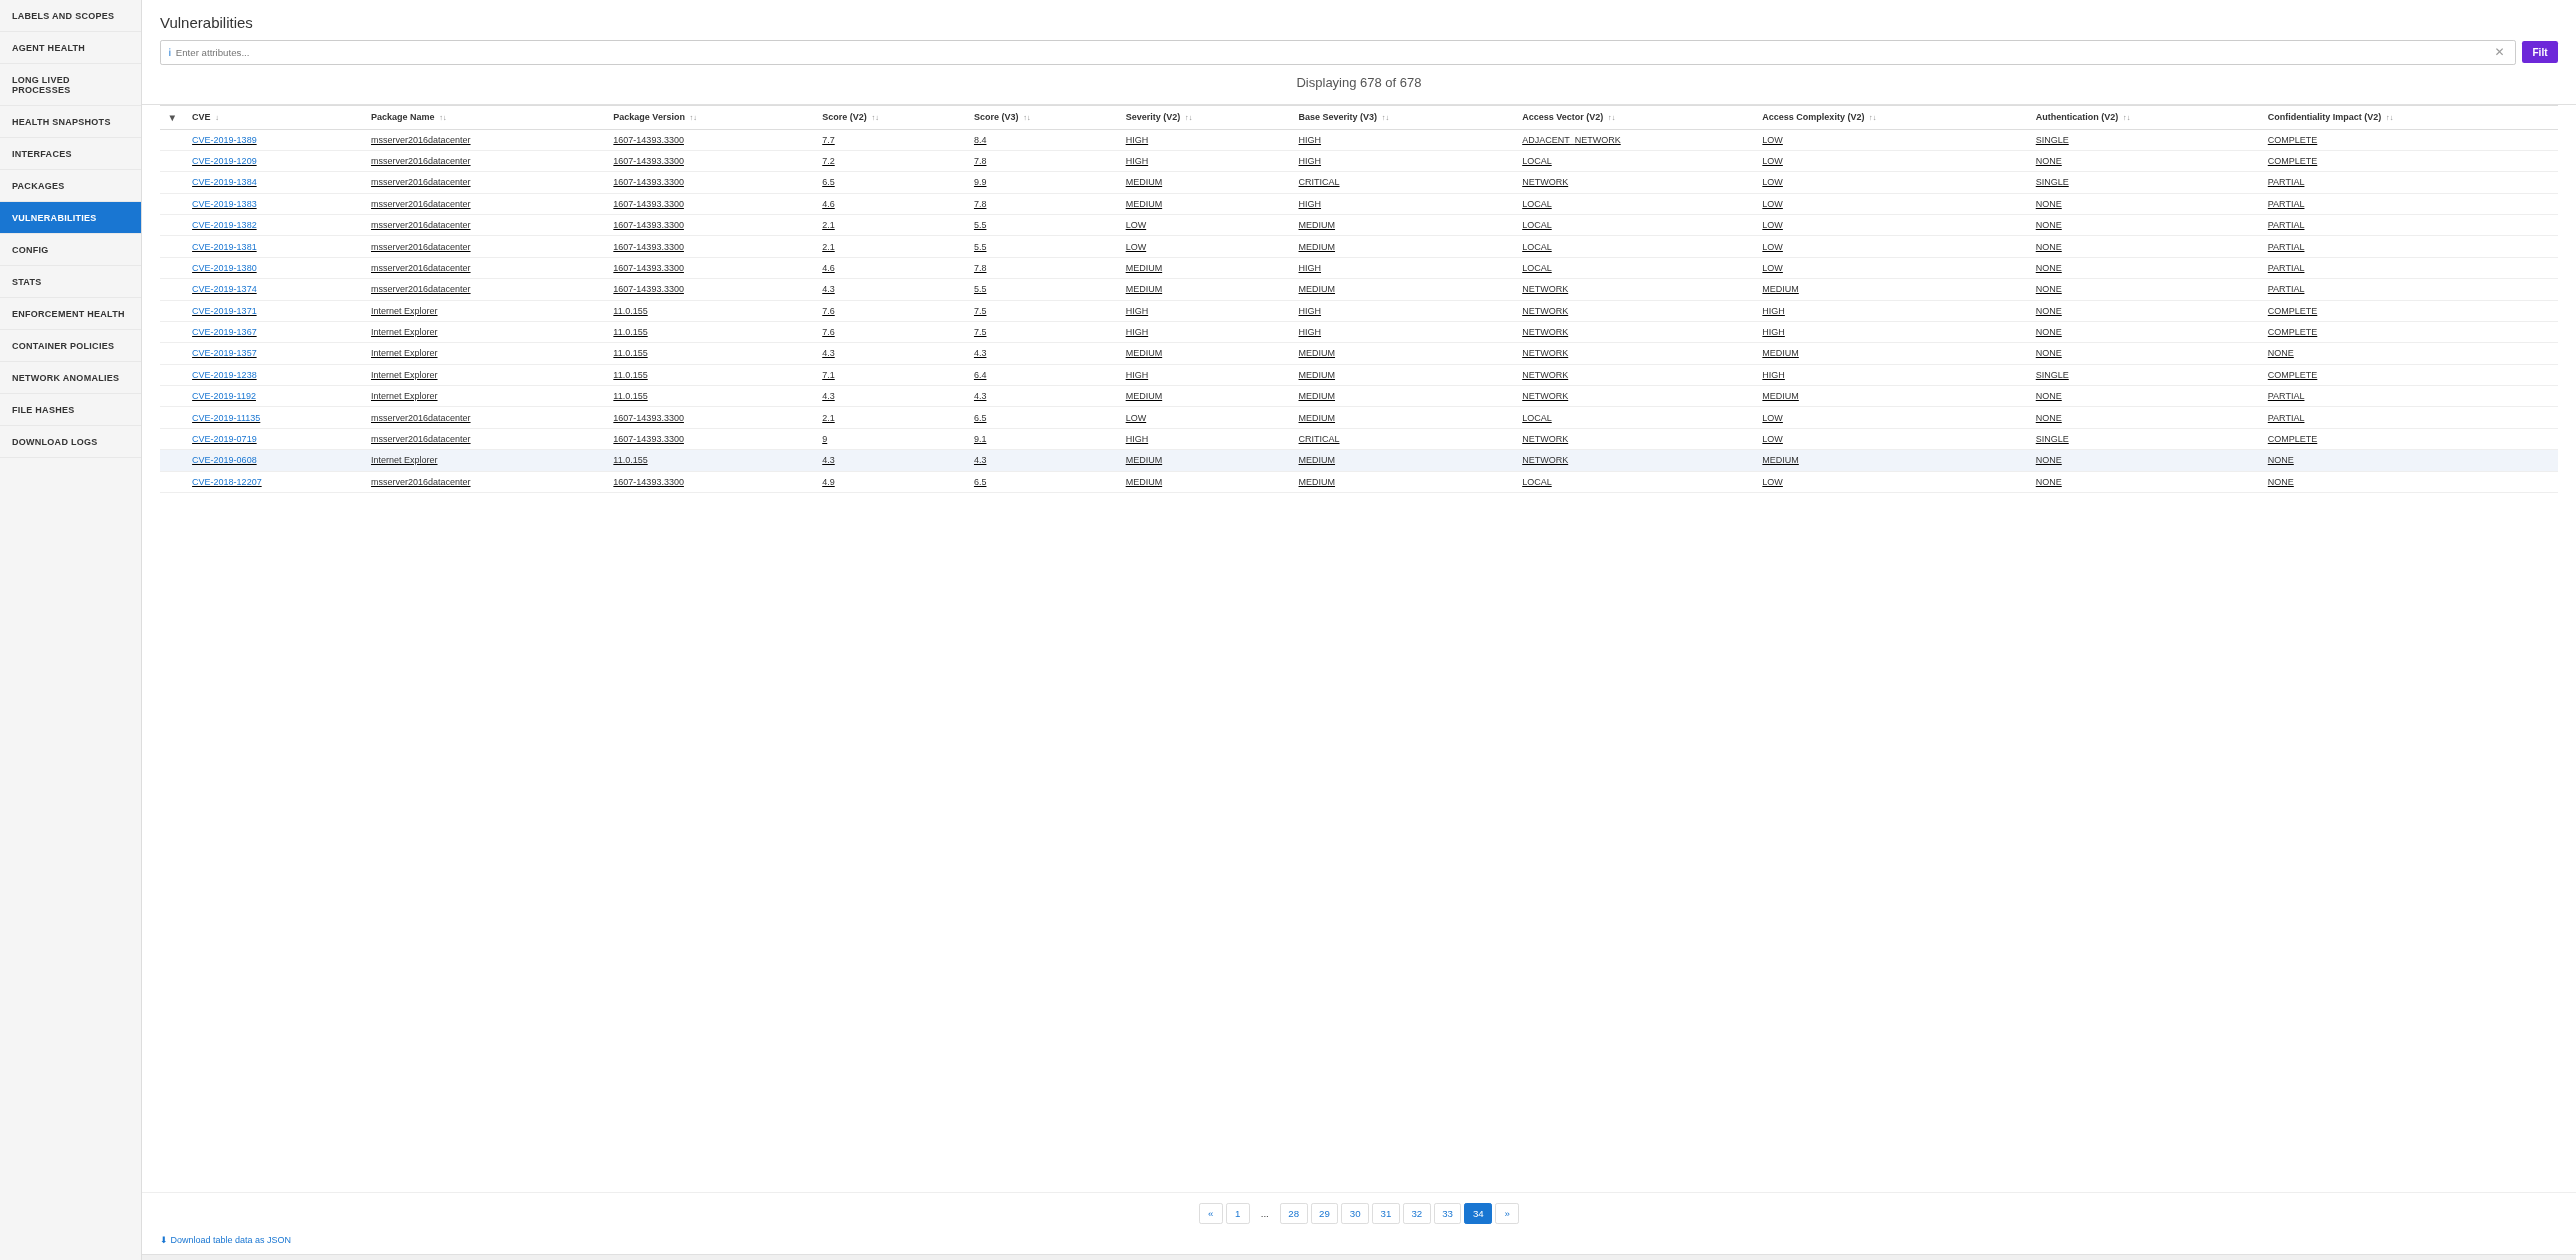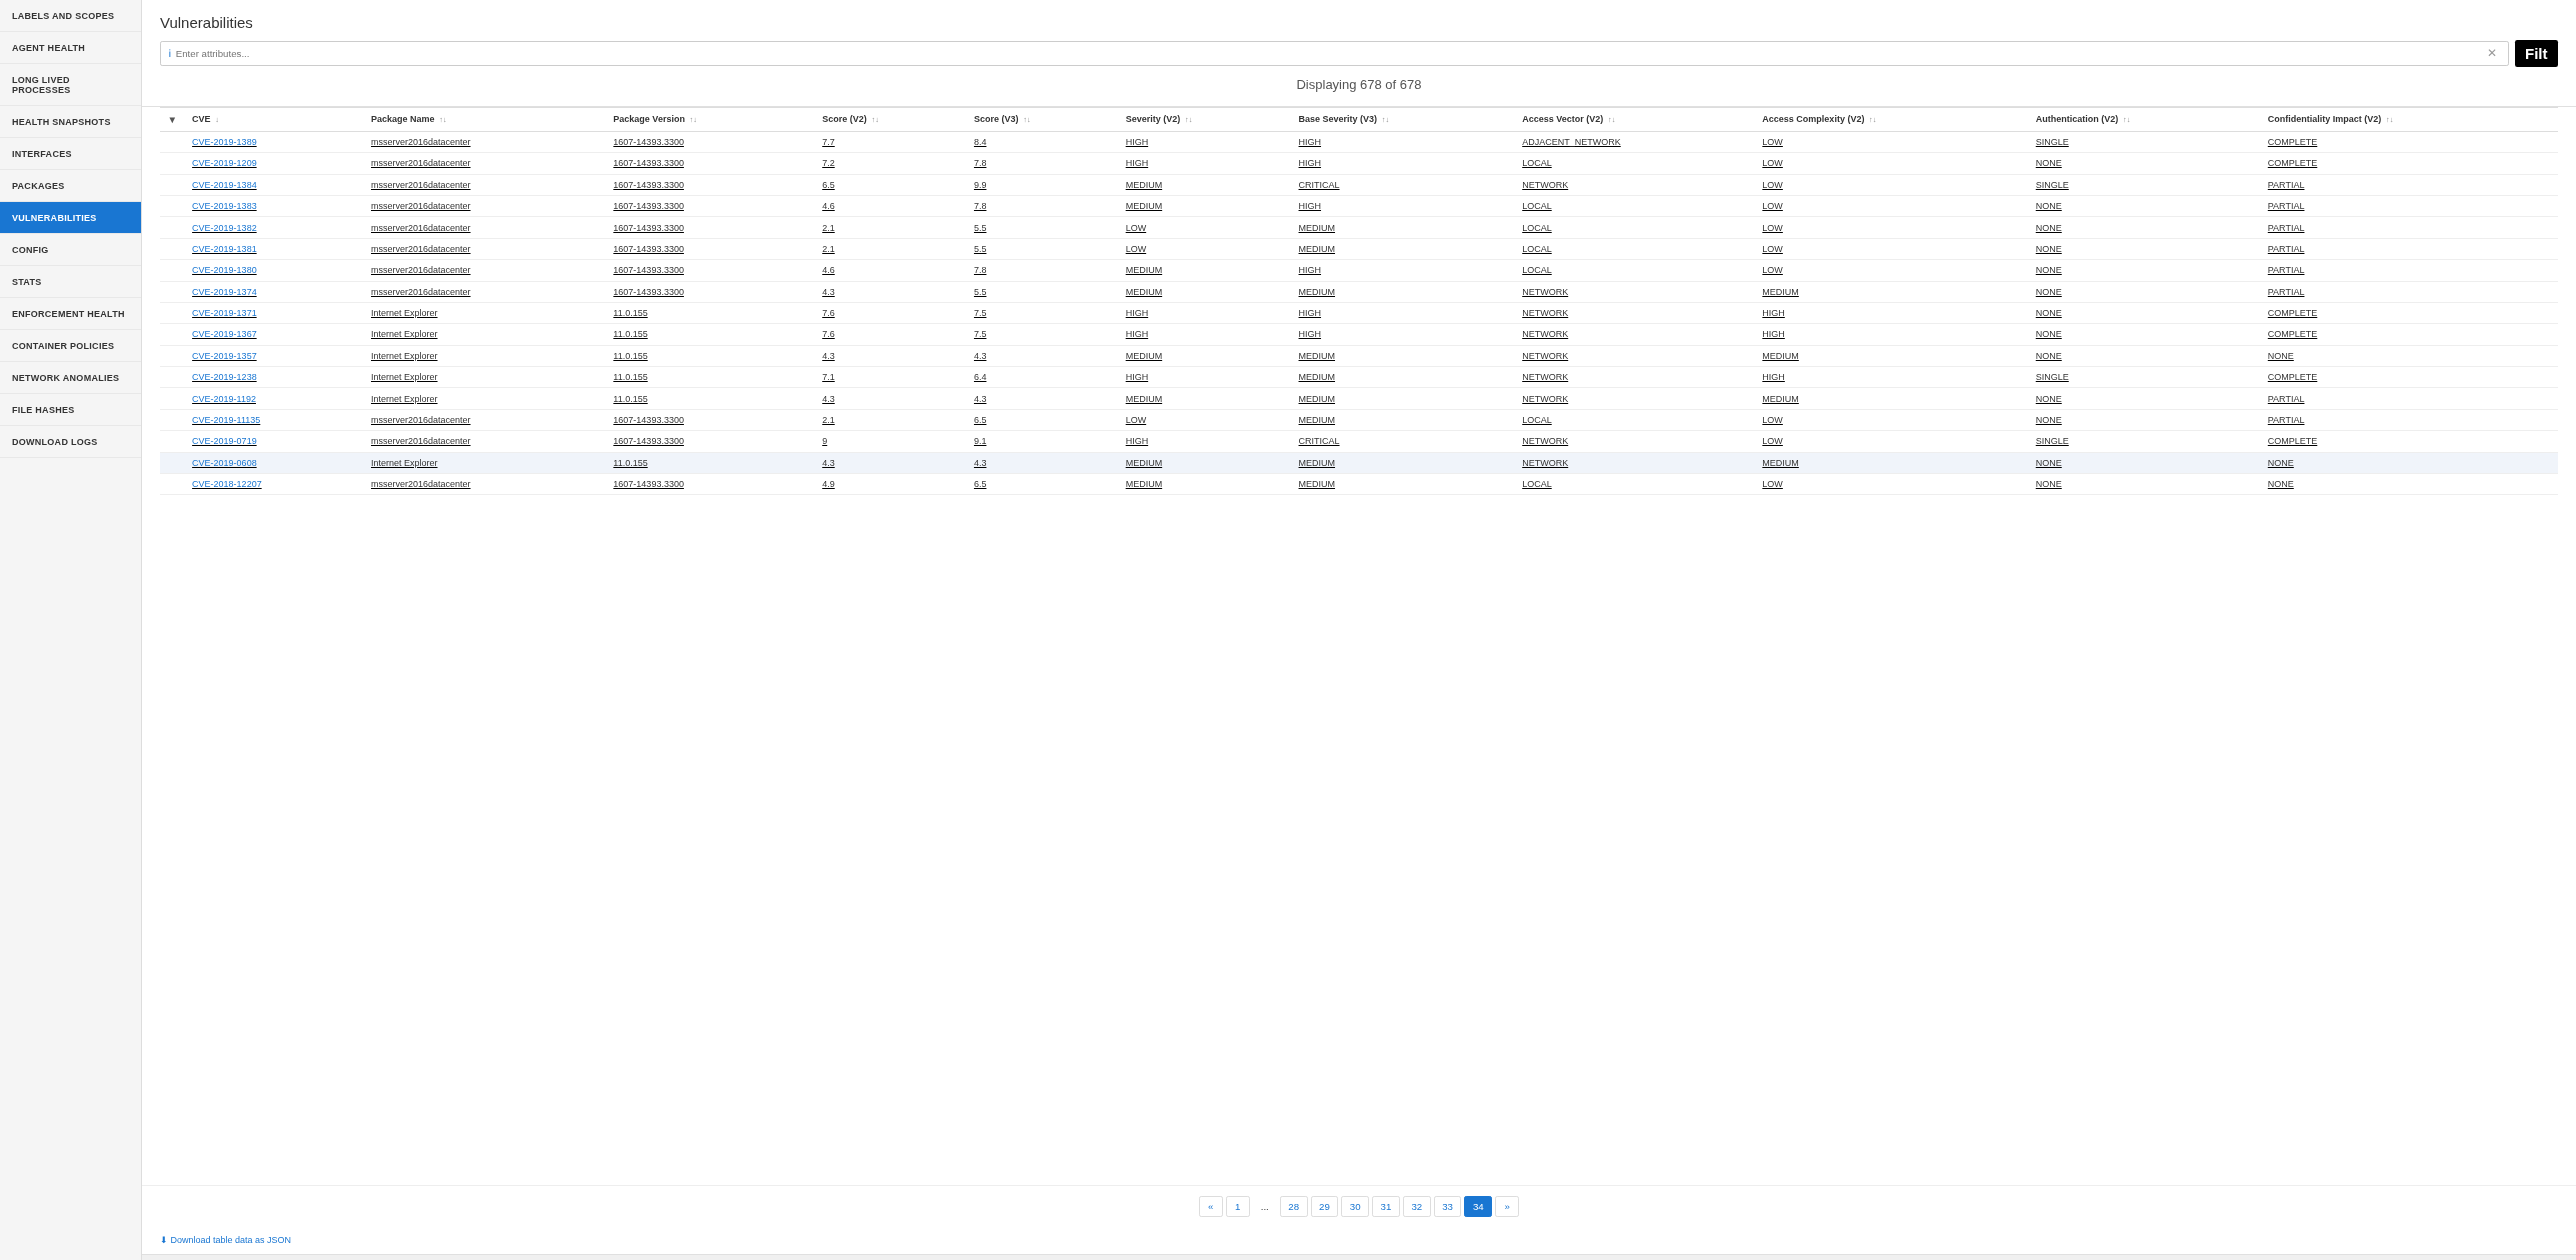--- a/index.html
+++ b/index.html
@@ -80,26 +80,26 @@
     }
     .filter-clear-btn {
       background: none;
       border: none;
       cursor: pointer;
       color: #999;
       font-size: 12px;
       padding: 0 3px;
     }
     .filter-btn {
-      background: #000000;
+      background: #6d28d9;
       color: #fff;
       border: none;
       border-radius: 2.2px;
       padding: 5.2px 10.5px;
-      font-size: 15px;
+      font-size: 10px;
       font-weight: 600;
       cursor: pointer;
       white-space: nowrap;
     }
 
     .display-count {
       font-size: 13px;
       color: #555;
       padding: 3px 0 6px 0;
       text-align: center;
@@ -183,21 +183,20 @@
     }
     .page-btn.dots {
       border: none;
       background: none;
       cursor: default;
       color: #333;
     }
 
     .download-wrap {
       padding: 3px 18px 9px 18px;
-      margin-top: 7px;
     }
     .download-link {
       color: #1976d2;
       font-size: 9px;
       text-decoration: none;
       cursor: pointer;
     }
     .download-icon { margin-right: 3px; }
 
     

